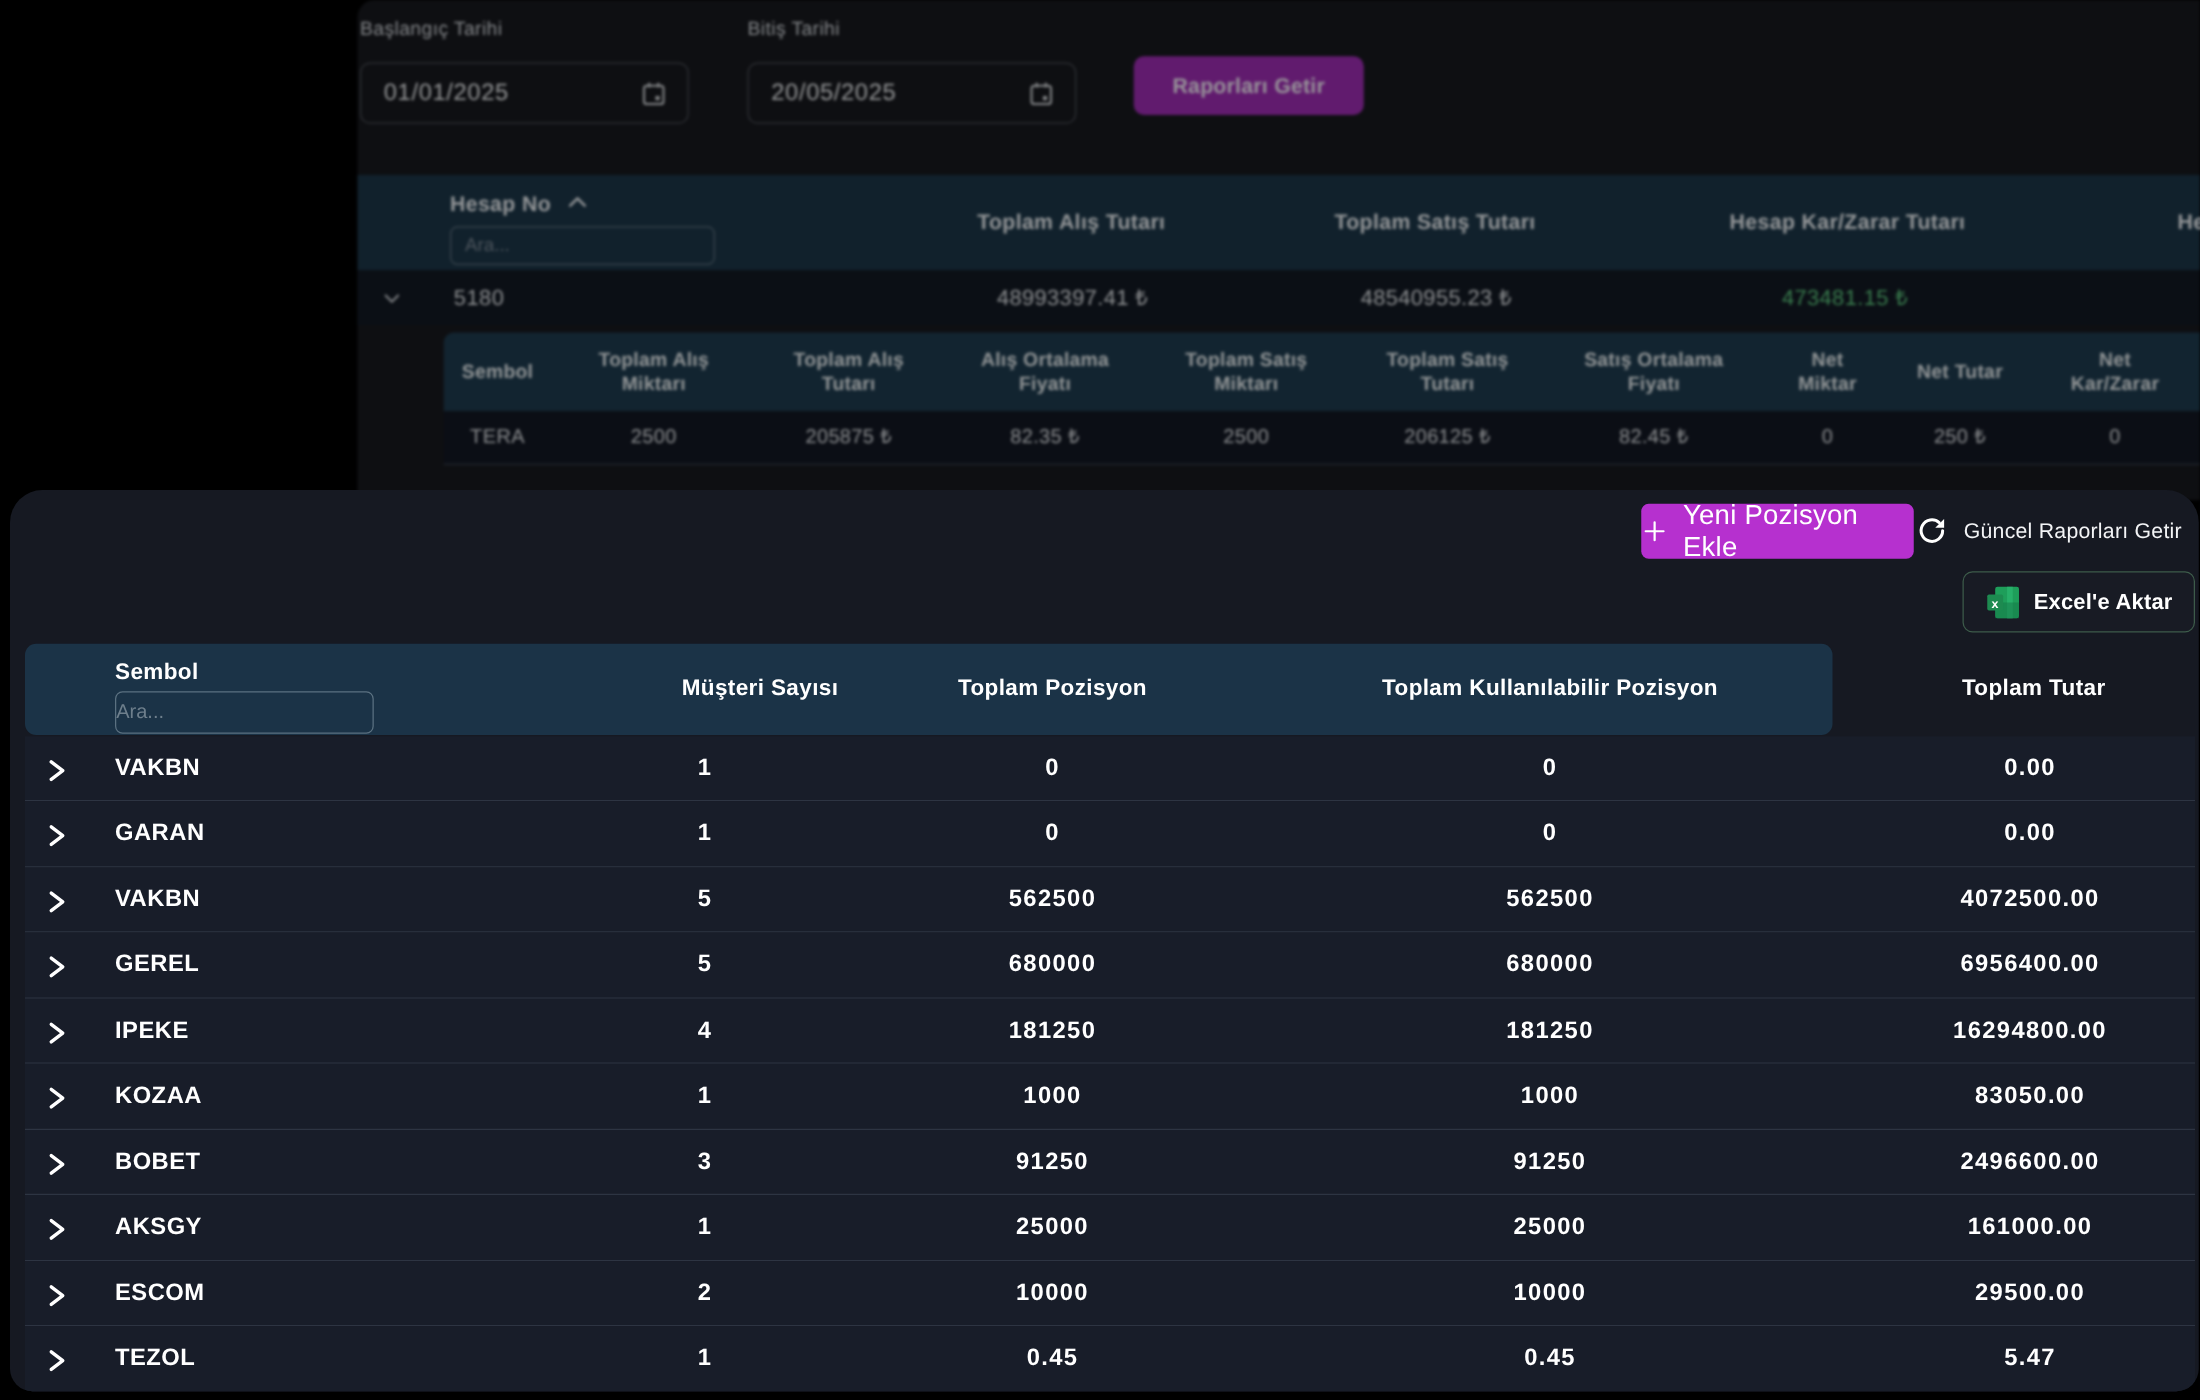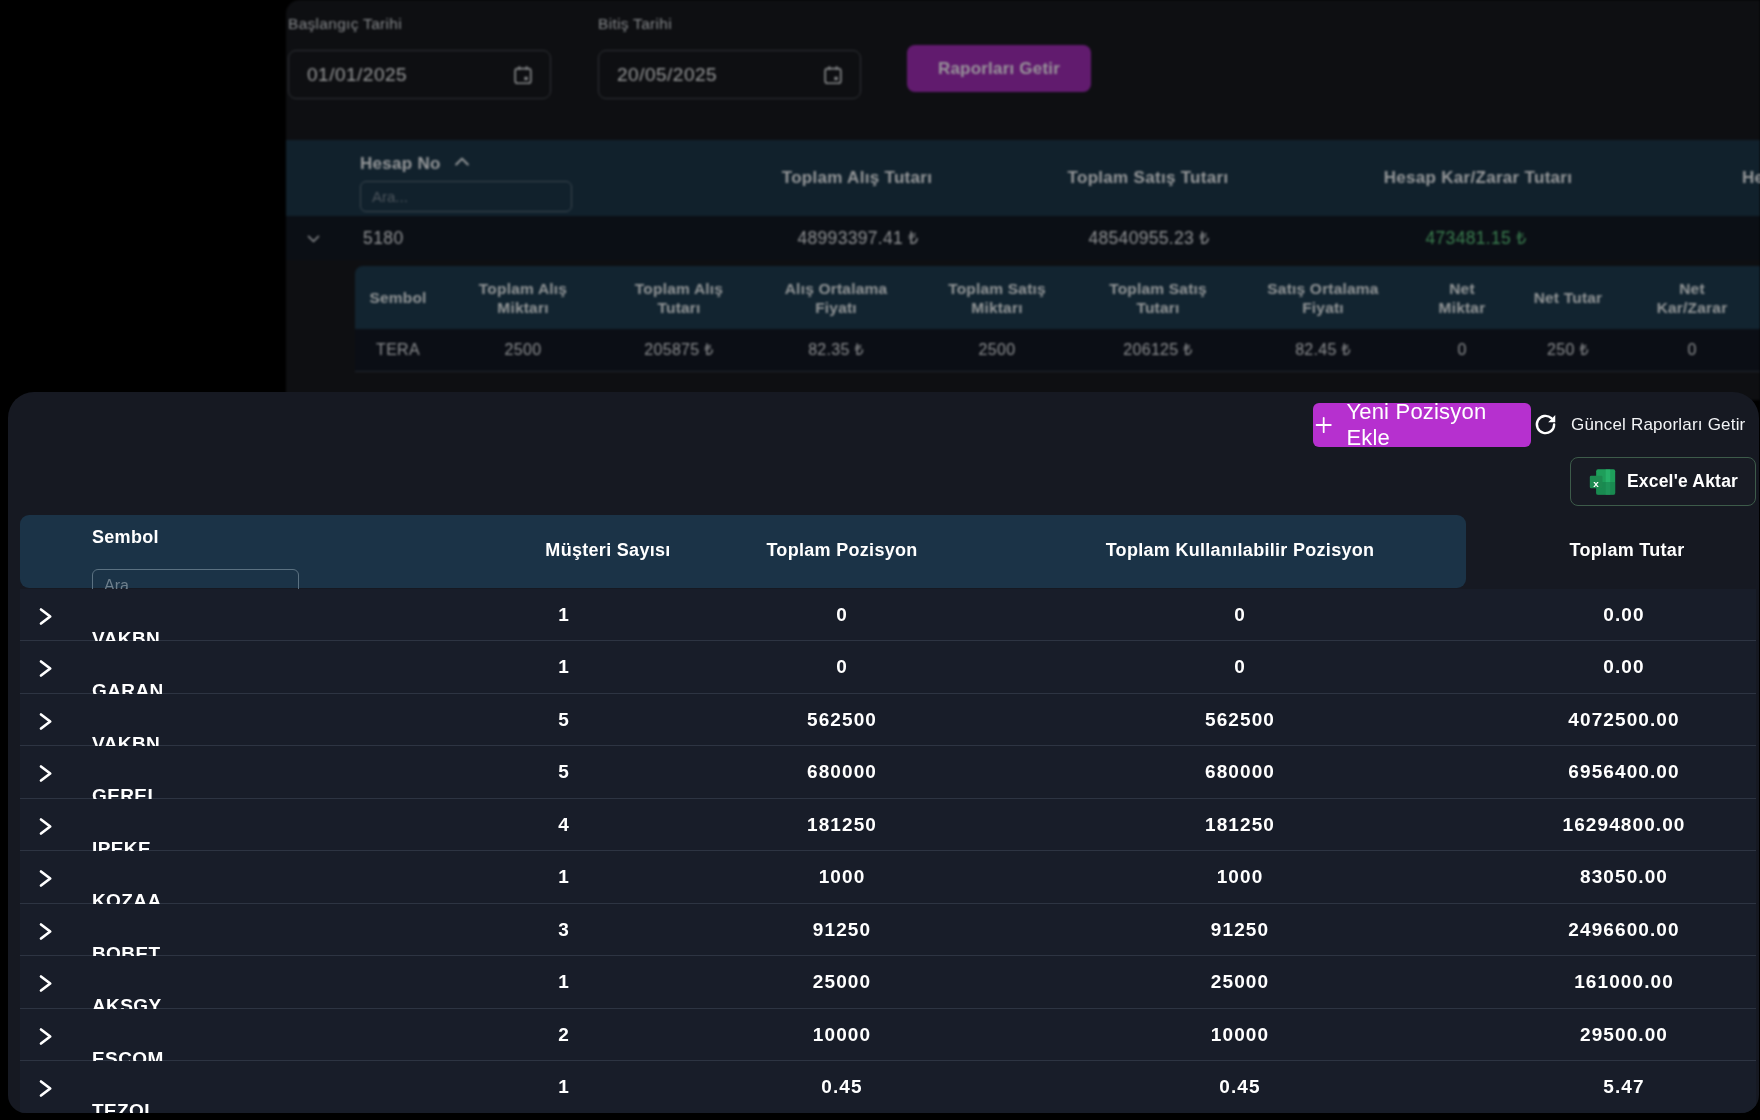--- a/index.html
+++ b/index.html
@@ -76,29 +76,29 @@
     color:#fff; font-size:17.5px; font-weight:bold; display:flex; align-items:center;
     justify-content:center; gap:10px; letter-spacing:0.2px;
   }
   #thead2 {
     position:absolute; left:12px; top:123px; width:1446px; height:73px;
     background:#1b3347; border-radius:9px;
   }
   .h2col { position:absolute; top:25px; font-size:18px; font-weight:bold; color:#fff;
     transform:translateX(-50%); white-space:nowrap; letter-spacing:0.3px; }
   #sembol { position:absolute; left:72px; top:12px; font-size:18px; font-weight:bold; color:#fff; letter-spacing:0.3px;}
-  #ara2 { position:absolute; left:72px; top:54px; width:207px; height:34px;
+  #ara2 { position:absolute; left:72px; top:38px; width:207px; height:34px;
     border:1px solid #5b7181; border-radius:6px; font-size:16px; color:#6e7f8c;
-    display:flex; align-items:center; padding-left:11px; }
+    display:flex; align-items:center; }
   #rows { position:absolute; left:12px; top:196.5px; width:1736px; }
   .row { position:relative; width:1736px; height:52.5px; border-bottom:1px solid #2d3442;
     background:#181d29; }
   .row .chev { position:absolute; left:18px; top:18px; }
   .row .sym { position:absolute; left:72px; top:15px; font-size:19px; font-weight:bold;
-    color:#fff; letter-spacing:0.4px;margin-top:24px; }
+    color:#fff; letter-spacing:0.4px; }
   .row .v { position:absolute; top:15px; font-size:19px; font-weight:bold; color:#fff;
     transform:translateX(-50%); letter-spacing:1.1px; }
   .c2 { left:544px; } .c3 { left:822px; } .c4 { left:1220px; } .c5 { left:1604px;text-align:center; }
 </style>
 </head>
 <body>
 
 <div id="top">
   <div class="label" style="left:2px; top:15px;">Başlangıç Tarihi</div>
   <div class="label" style="left:312px; top:15px;">Bitiş Tarihi</div>

